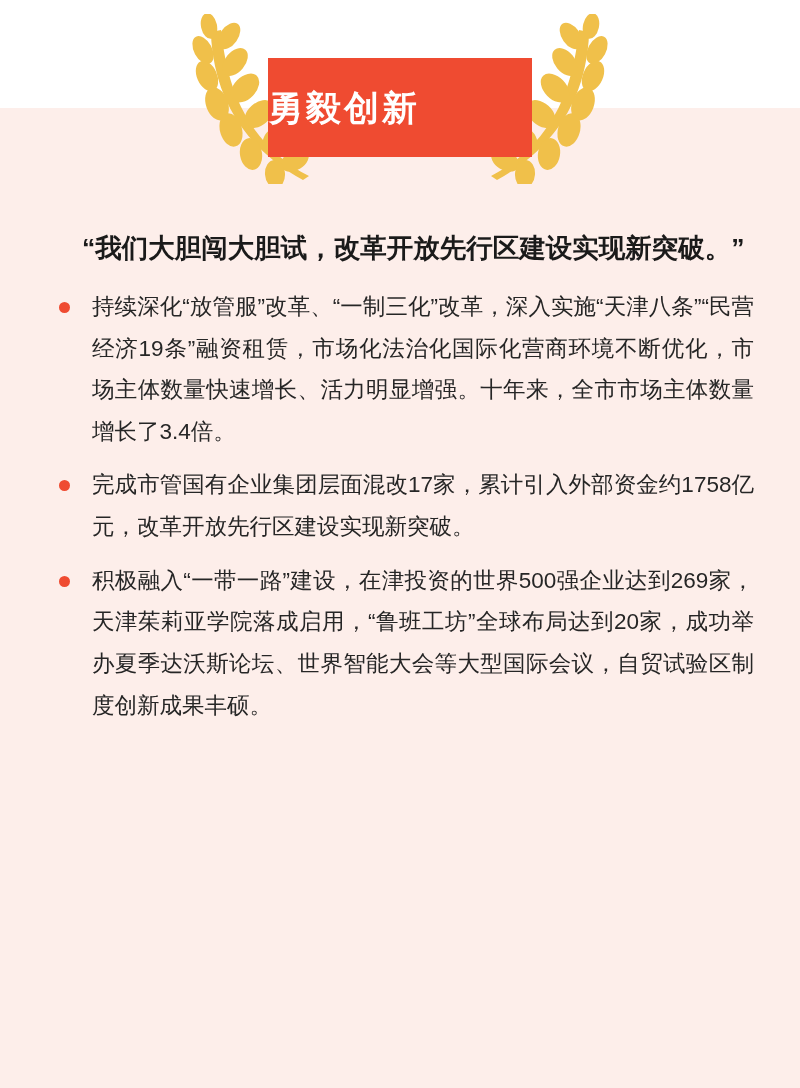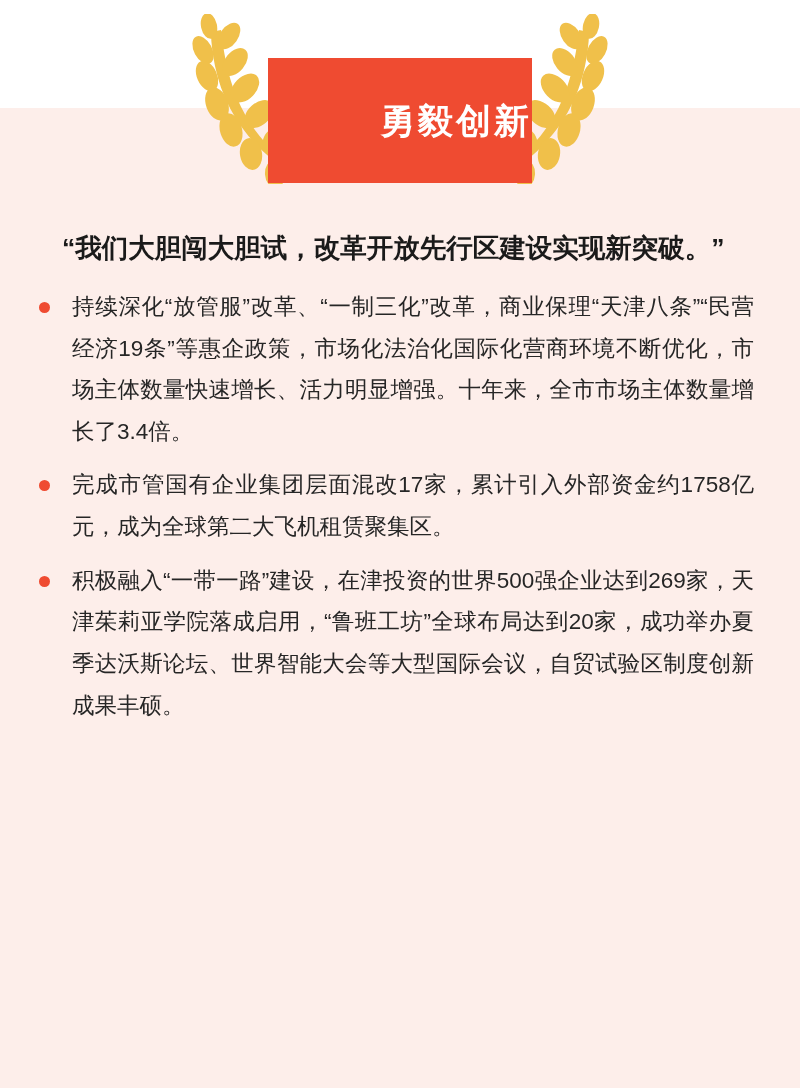--- a/index.html
+++ b/index.html
@@ -35,38 +35,38 @@
     height: 170px;
   }
   .laurel.left  { left: 185px; }
   .laurel.right { left: 485px; }
 
   .title-plate {
     position: absolute;
     left: 268px;
     top: 58px;
     width: 264px;
-    height: 125px;
+    height: 99px;
     background: #ef4b31;
     display: flex;
     align-items: center;
-    justify-content: flex-end;
+    justify-content: flex-start;
   }
   .title-text {
     color: #ffffff;
     font-size: 35px;
     font-weight: bold;
     letter-spacing: 3px;
     line-height: 1;
   }
 
   
   .content {
     position: relative;
-    padding: 30px 46px 0 26px;
+    padding: 30px 46px 0 46px;
     box-sizing: border-box;
     width: 800px;
   }
 
   .headline {
     font-size: 26.5px;
     font-weight: bold;
     color: #1a1a1a;
     line-height: 1.62;
     letter-spacing: 0px;
@@ -149,24 +149,24 @@
   </div>
 </div>
 
 <div class="content">
 
   <p class="headline">“我们大胆闯大胆试，改革开放先行区建设实现新突破。”</p>
 
   <ul class="bullet-list">
     <li class="bullet-item">
       <span class="bullet-dot"></span>
-      <span>持续深化“放管服”改革、“一制三化”改革，商业保理“天津八条”“民营经济19条”等惠企政策，市场化法治化国际化营商环境不断优化，市场主体数量快速增长、活力明显增强。十年来，全市市场主体数量增长了3.4倍。</span>
+      <span>持续深化“放管服”改革、“一制三化”改革，深入实施“天津八条”“民营经济19条”融资租赁，市场化法治化国际化营商环境不断优化，市场主体数量快速增长、活力明显增强。十年来，全市市场主体数量增长了3.4倍。</span>
     </li>
     <li class="bullet-item">
       <span class="bullet-dot"></span>
-      <span>完成市管国有企业集团层面混改17家，累计引入外部资金约1758亿元，成为全球第二大飞机租赁聚集区。</span>
+      <span>完成市管国有企业集团层面混改17家，累计引入外部资金约1758亿元，改革开放先行区建设实现新突破。</span>
     </li>
     <li class="bullet-item">
       <span class="bullet-dot"></span>
       <span>积极融入“一带一路”建设，在津投资的世界500强企业达到269家，天津茱莉亚学院落成启用，“鲁班工坊”全球布局达到20家，成功举办夏季达沃斯论坛、世界智能大会等大型国际会议，自贸试验区制度创新成果丰硕。</span>
     </li>
   </ul>
 </div>
 
 </body></html>

